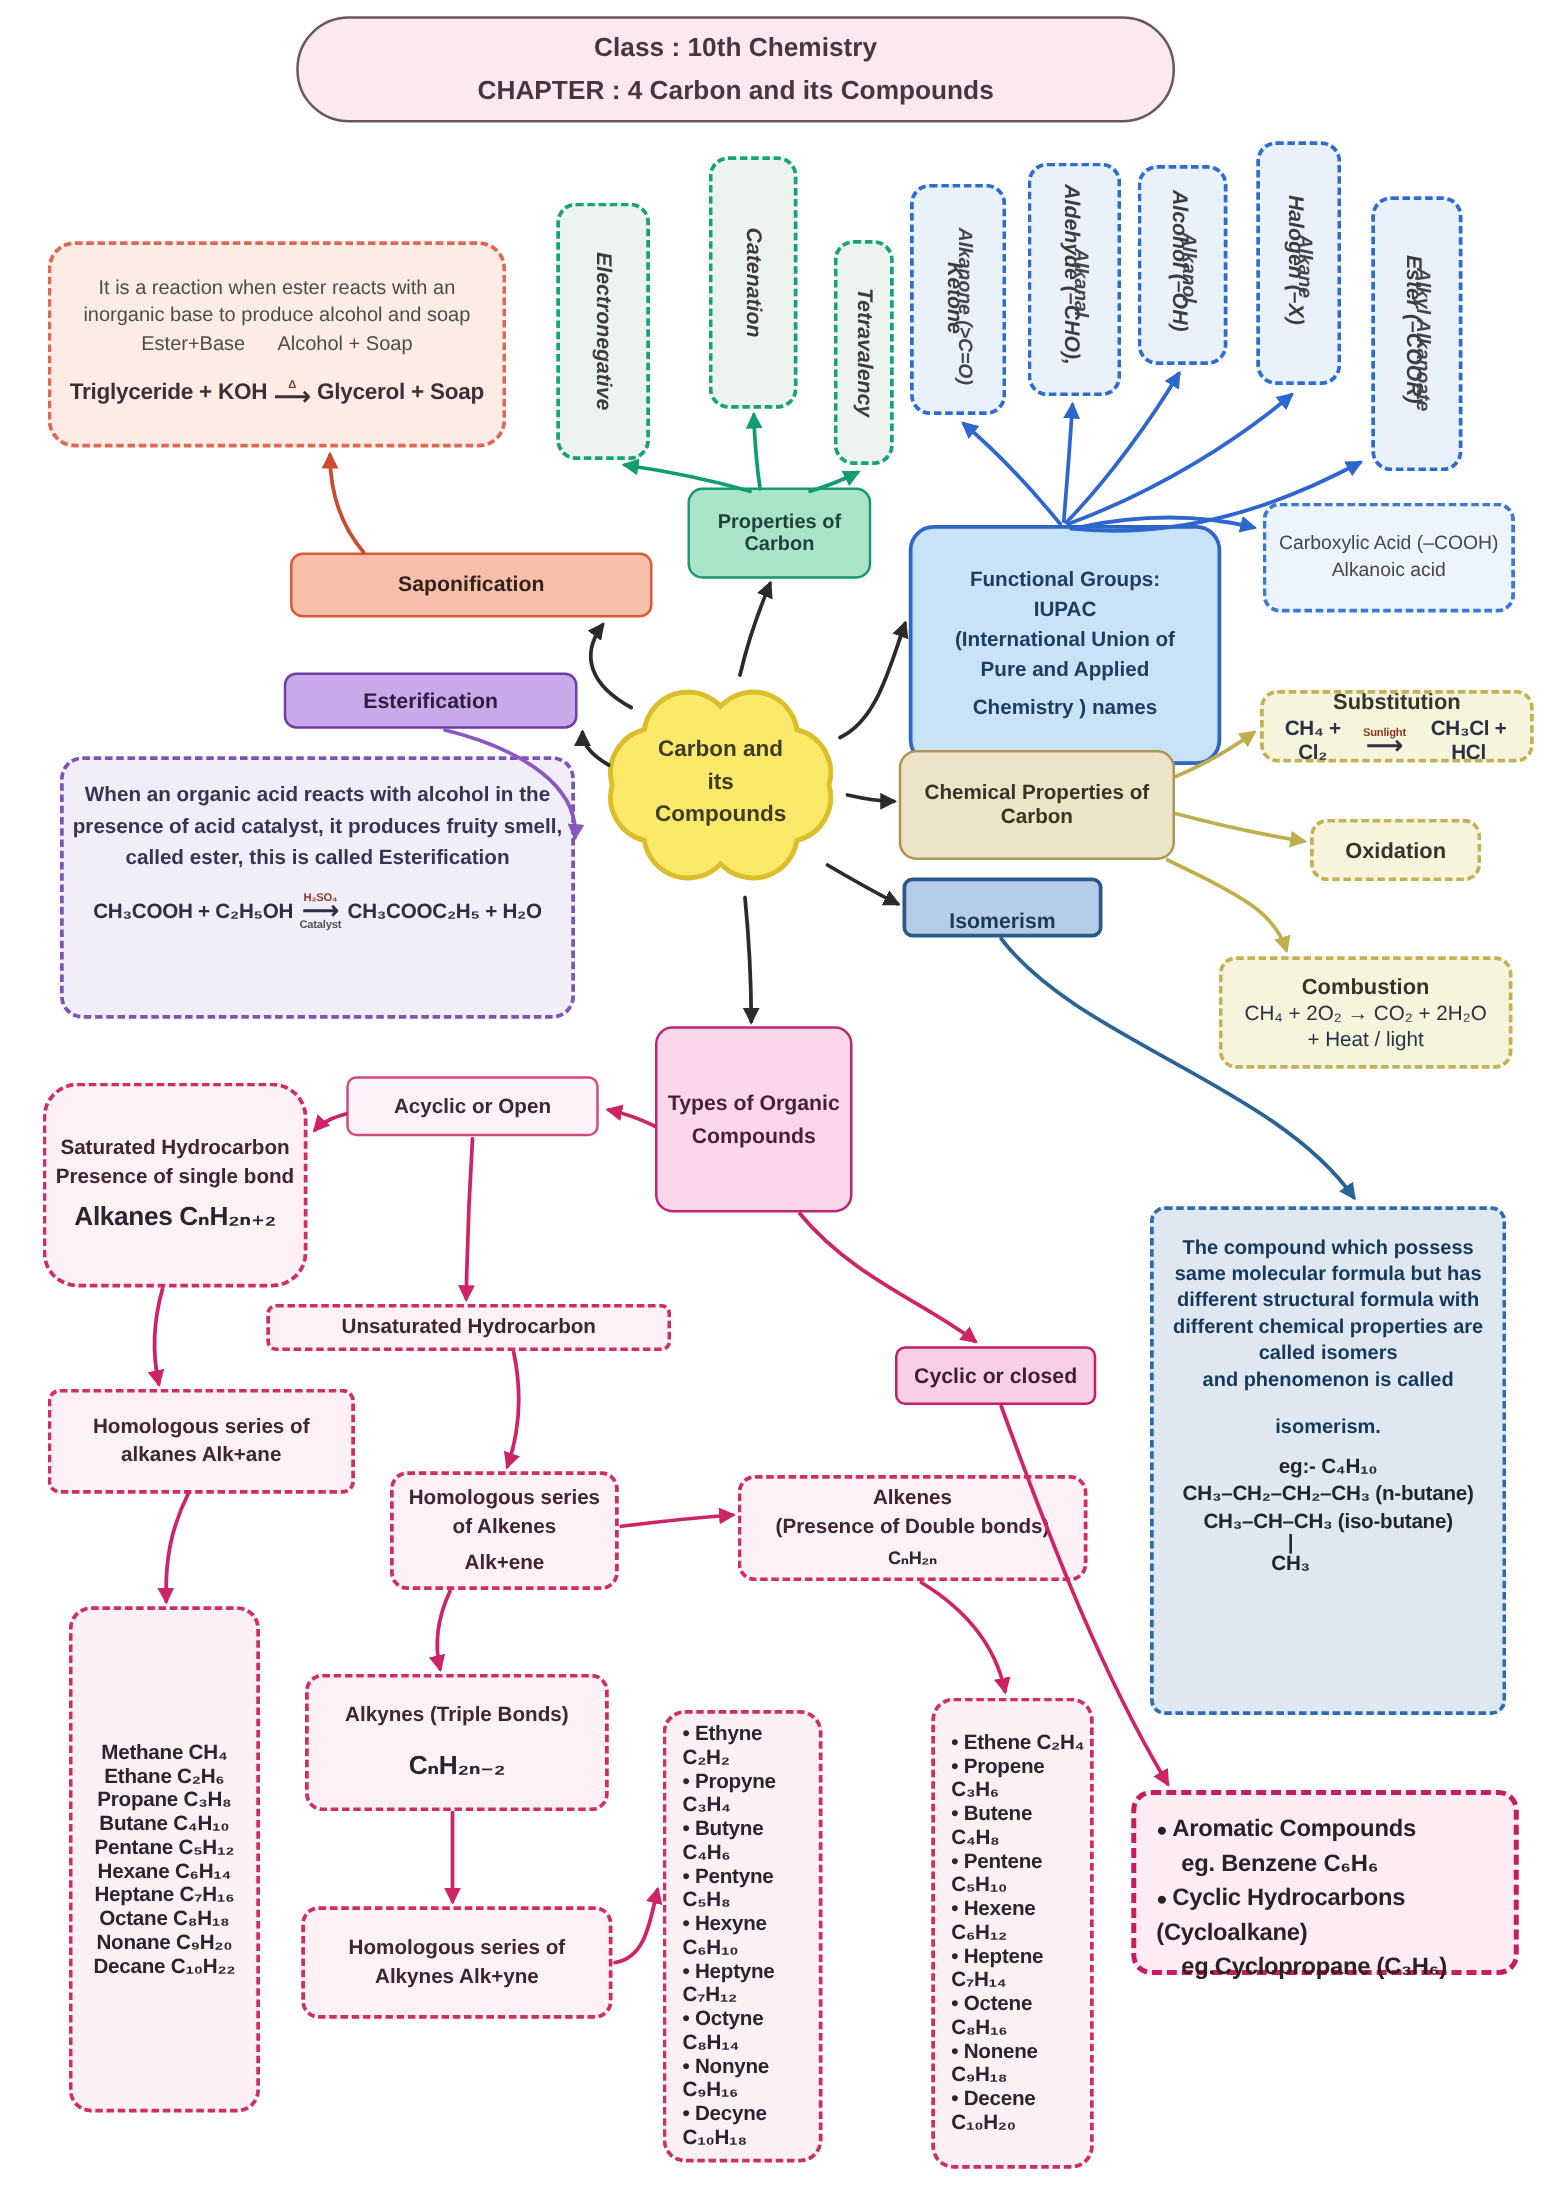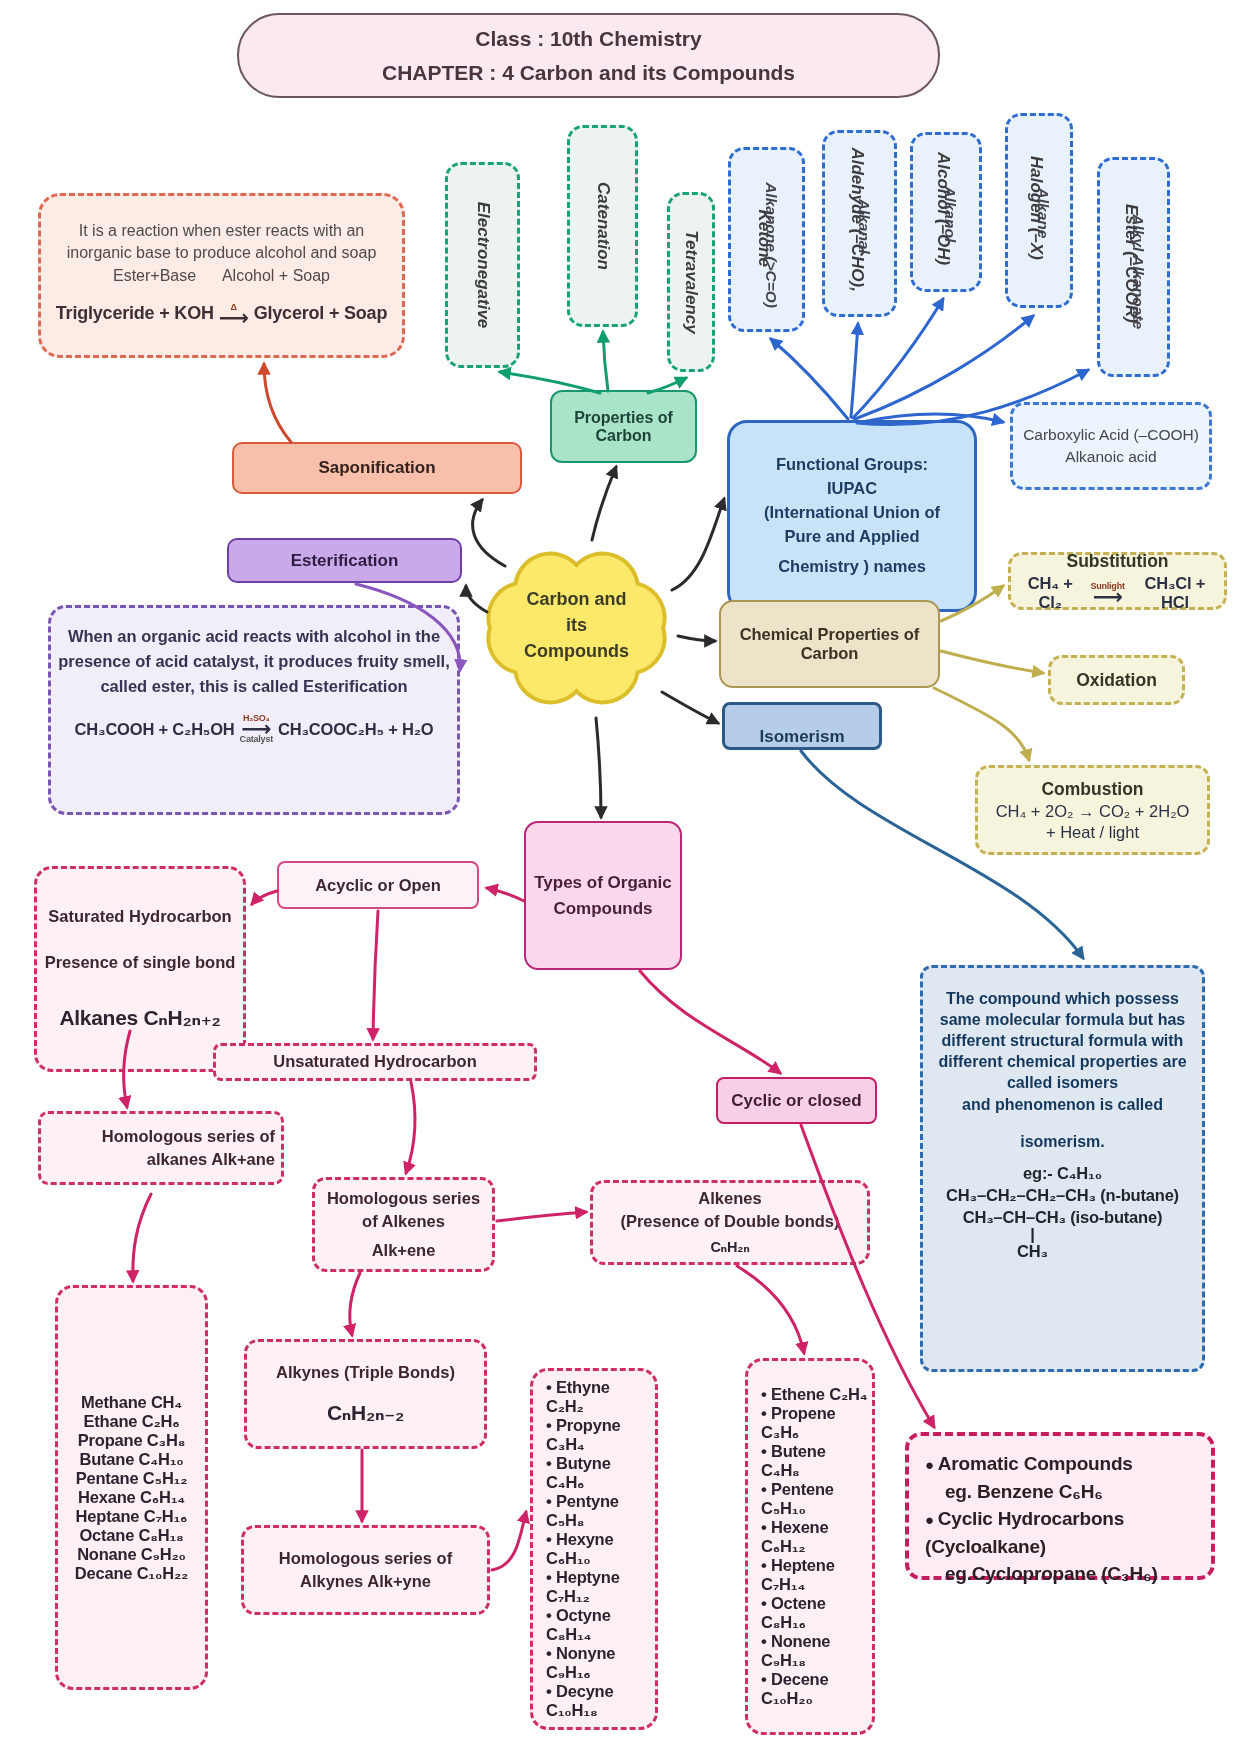--- a/index.html
+++ b/index.html
@@ -224,35 +224,35 @@
   </div>
 
   <div class="box types-node center" style="left:524px;top:821px;width:158px;height:149px;">
     <div>Types of Organic Compounds</div>
   </div>
 
   <div class="box pink-solid center" style="left:277px;top:861px;width:202px;height:48px;">
     <div>Acyclic or Open</div>
   </div>
 
-  <div class="box pink-dashed center" style="left:34px;top:866px;width:212px;height:206px;border-radius:18px;gap:23px;">
+  <div class="box pink-dashed center" style="left:34px;top:866px;width:212px;height:164px;border-radius:28px;">
     <div>Saturated Hydrocarbon</div>
     <div>Presence of single bond</div>
     <div class="formula">Alkanes CₙH₂ₙ₊₂</div>
   </div>
 
   <div class="box pink-dashed center" style="left:213px;top:1043px;width:324px;height:38px;border-radius:8px;padding:0;">
     <div>Unsaturated Hydrocarbon</div>
   </div>
 
   <div class="box cyclic-node center" style="left:716px;top:1077px;width:161px;height:47px;">
     <div>Cyclic or closed</div>
   </div>
 
-  <div class="box pink-dashed center" style="left:38px;top:1111px;width:246px;height:74px;border-radius:10px;text-align:right;">
+  <div class="box pink-dashed center" style="left:38px;top:1111px;width:246px;height:84px;border-radius:10px;">
     <div>Homologous series of alkanes Alk+ane</div>
   </div>
 
   <div class="box pink-dashed center" style="left:312px;top:1177px;width:183px;height:95px;">
     <div>Homologous series of Alkenes</div>
     <div style="margin-top:6px;">Alk+ene</div>
   </div>
 
   <div class="box pink-dashed center" style="left:590px;top:1180px;width:280px;height:85px;">
     <div>Alkenes</div>

